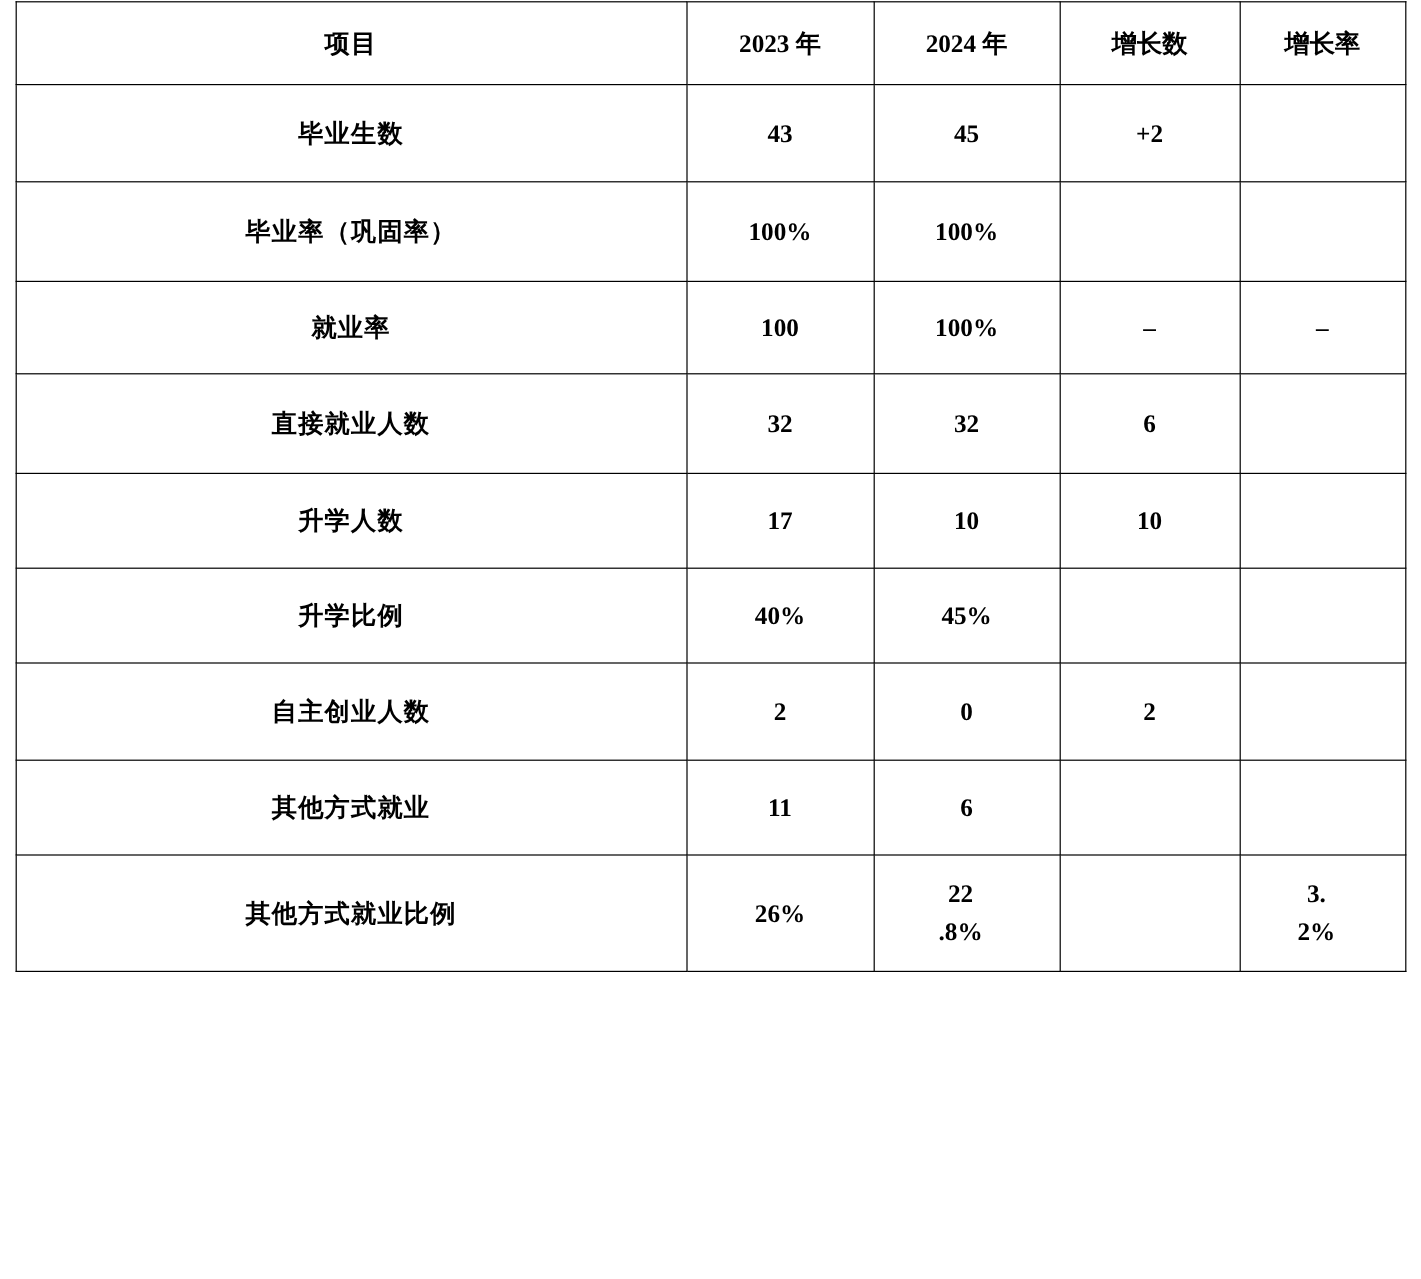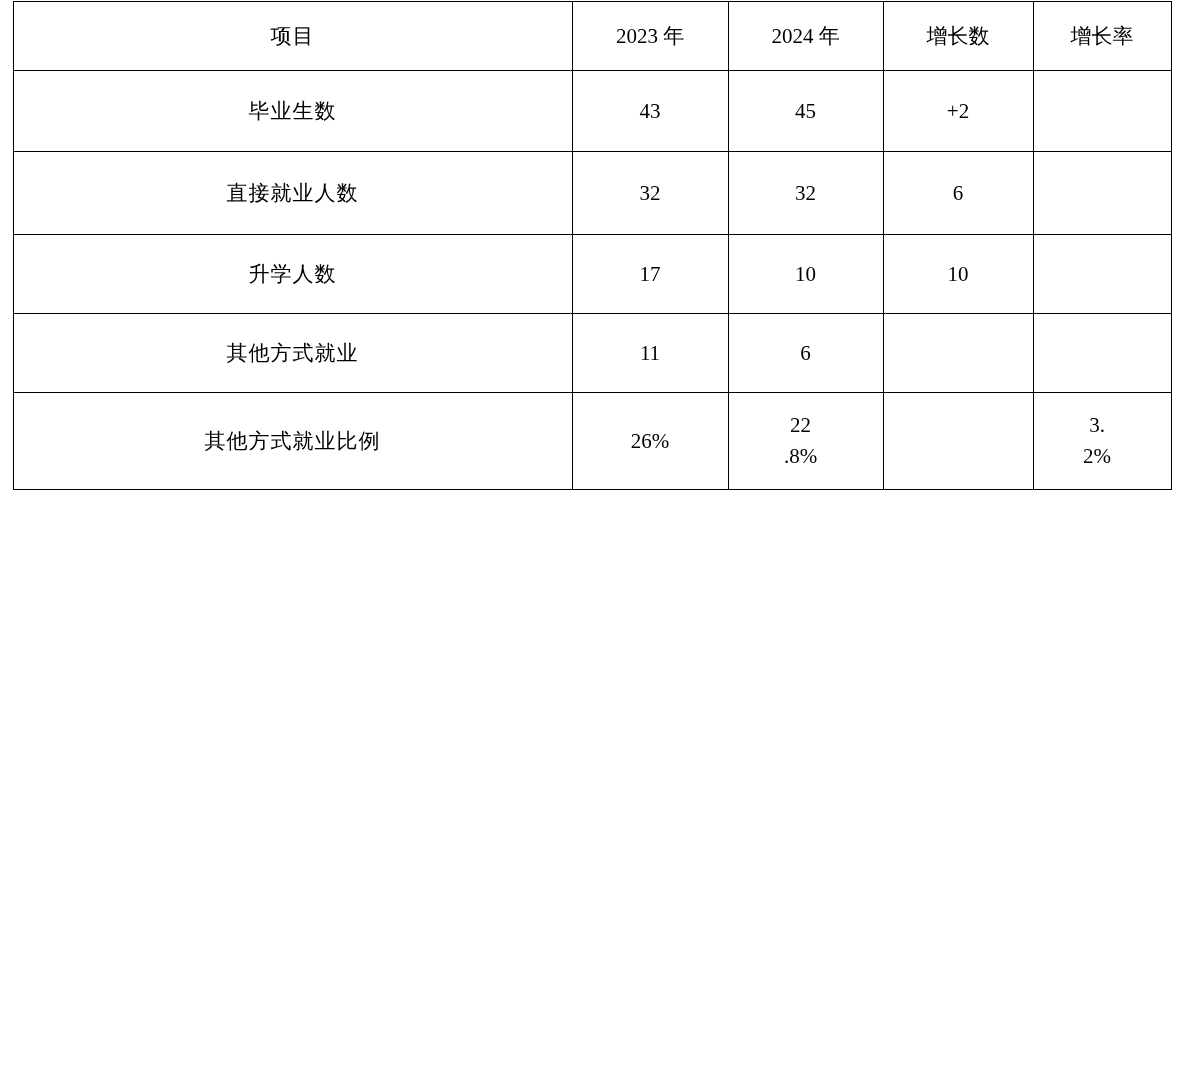--- a/index.html
+++ b/index.html
@@ -20,20 +20,21 @@
     height: 1066px;
     box-sizing: border-box;
   }
   table.stats {
     border-collapse: collapse;
     table-layout: fixed;
     width: 1158px;
     margin: 0 auto;
     position: relative;
     top: 1px;
+    font-weight: bold;
   }
   table.stats td {
     border: 1px solid #000000;
     text-align: center;
     vertical-align: middle;
     font-size: 21px;
     line-height: 1.35;
     padding: 0 4px;
     font-family: "Liberation Serif", serif;
   }
@@ -89,41 +90,69 @@
       </tr>
 
       <tr class="r1">
         <td class="label-cell">毕业生数</td>
         <td class="num">43</td>
         <td class="num">45</td>
         <td class="num">+2</td>
         <td class="num"></td>
       </tr>
 
+      <tr class="r2">
+        <td class="label-cell">毕业率（巩固率）</td>
+        <td class="num">100%</td>
+        <td class="num">100%</td>
+        <td class="num"></td>
+        <td class="num"></td>
+      </tr>
 
 
+      <tr class="r4">
+        <td class="label-cell">就业率</td>
+        <td class="num">100</td>
+        <td class="num">100%</td>
+        <td class="dash">–</td>
+        <td class="dash">–</td>
+      </tr>
 
       <tr class="r5">
         <td class="label-cell">直接就业人数</td>
         <td class="num">32</td>
         <td class="num">32</td>
         <td class="num">6</td>
         <td class="num"></td>
       </tr>
 
 
       <tr class="r7">
         <td class="label-cell">升学人数</td>
         <td class="num">17</td>
         <td class="num">10</td>
         <td class="num">10</td>
         <td class="num"></td>
       </tr>
 
+      <tr class="r8">
+        <td class="label-cell">升学比例</td>
+        <td class="num">40%</td>
+        <td class="num">45%</td>
+        <td class="num"></td>
+        <td class="num"></td>
+      </tr>
 
+      <tr class="r9">
+        <td class="label-cell">自主创业人数</td>
+        <td class="num">2</td>
+        <td class="num">0</td>
+        <td class="num">2</td>
+        <td class="num"></td>
+      </tr>
 
 
       <tr class="r11">
         <td class="label-cell">其他方式就业</td>
         <td class="num">11</td>
         <td class="num">6</td>
         <td class="num"></td>
         <td class="num"></td>
       </tr>
 

